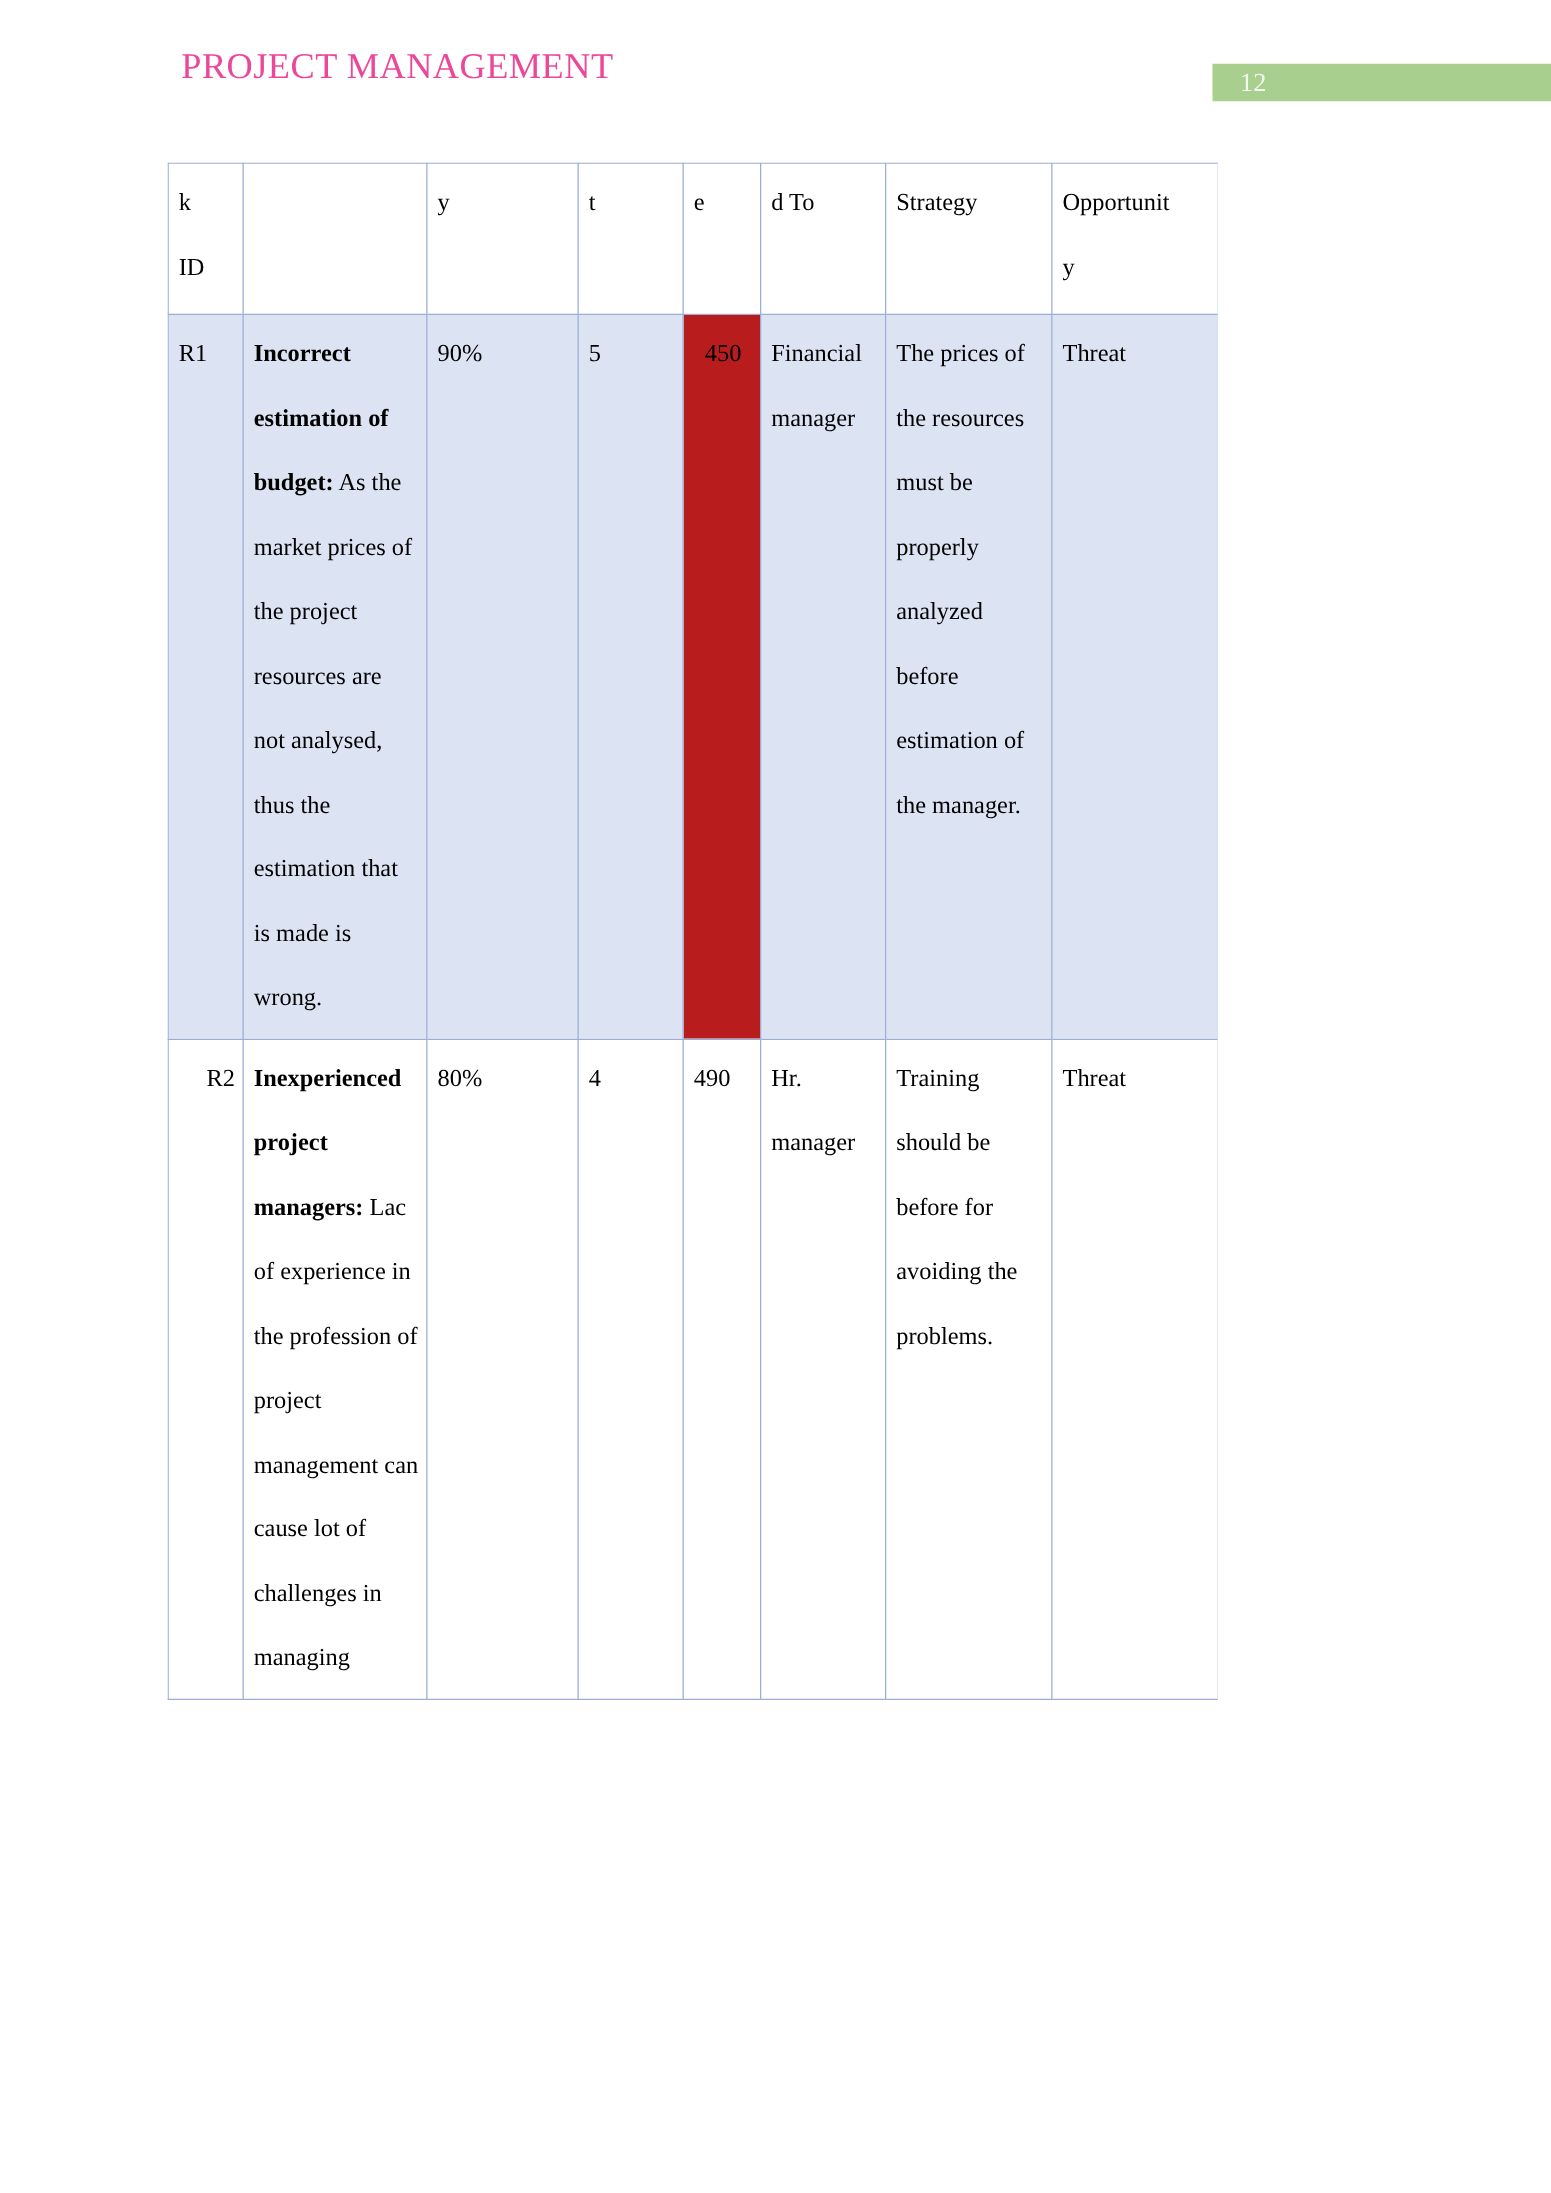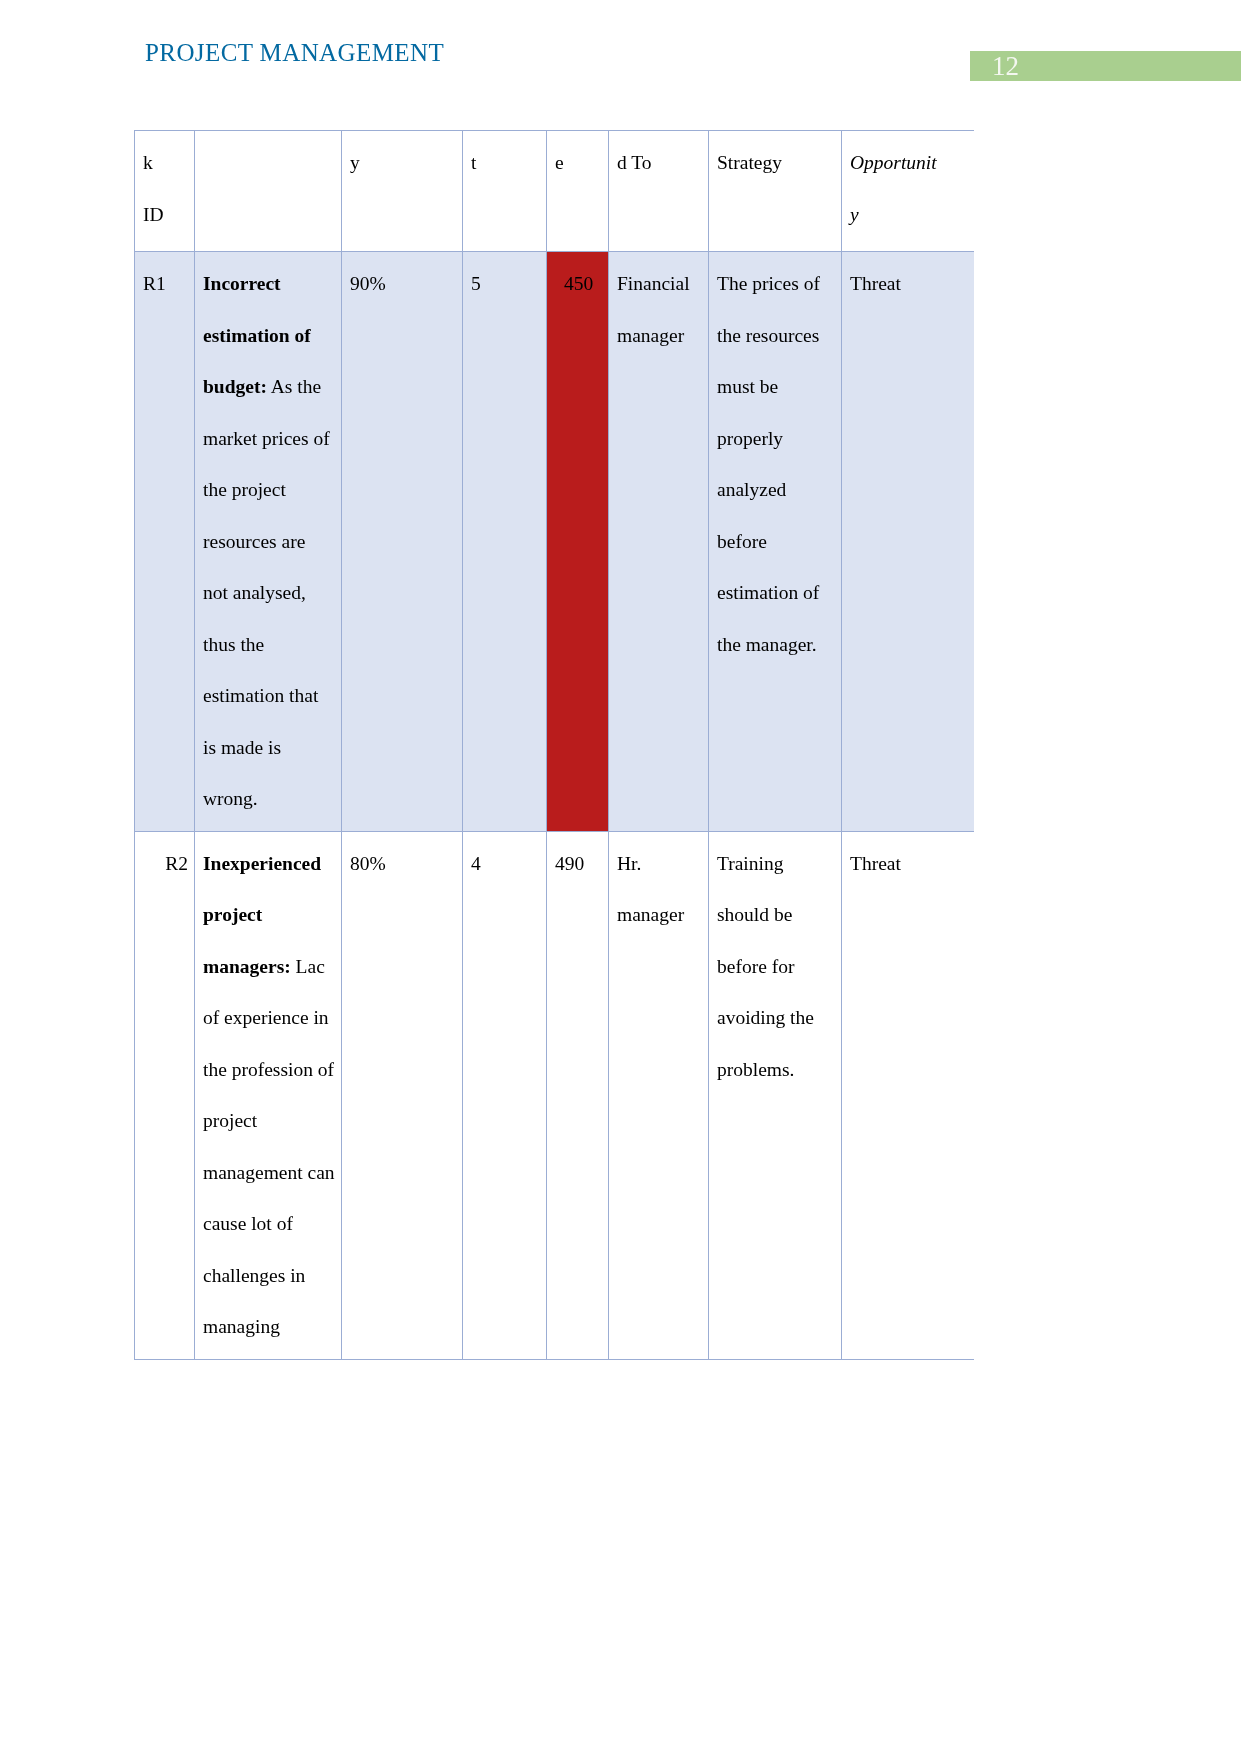--- a/index.html
+++ b/index.html
@@ -21,39 +21,39 @@
     position: absolute;
     top: 36px;
     left: 0;
     width: 1241px;
     height: 50px;
   }
   .doc-title {
     position: absolute;
     left: 145px;
     top: 0;
-    font-size: 25px;
+    font-size: 29px;
     letter-spacing: 0.4px;
     line-height: 34px;
-    color: #0369a1;
+    color: #ec4899;
     white-space: nowrap;
   }
   .page-number-badge {
     position: absolute;
     left: 970px;
     top: 51px;
     width: 271px;
     height: 30px;
     background: #a9cf8f;
   }
   .page-number-badge .page-num {
     position: absolute;
     left: 22px;
     top: 2px;
-    font-size: 27px;
+    font-size: 21px;
     line-height: 27px;
     color: #f4f7f0;
   }
 
   
   .risk-table-wrap {
     position: absolute;
     left: 134px;
     top: 130px;
     width: 840px;
@@ -156,21 +156,21 @@
         </td>
         <td style="border-color: rgb(155, 173, 212);">
           <span class="hdr-line">e</span>
         </td>
         <td style="border-color: rgb(155, 173, 212);">
           <span class="hdr-line">d To</span>
         </td>
         <td style="border-color: rgb(155, 173, 212);">
           <span class="hdr-line">Strategy</span>
         </td>
-        <td style="border-color: rgb(155, 173, 212); font-style: italic;">
+        <td style="border-color: rgb(155, 173, 212);">
           <span class="hdr-line">Opportunit</span>
           <span class="hdr-line">y</span>
         </td>
       </tr>
     </thead>
     <tbody>
 
       <tr class="row-shaded">
         <td class="cell-id" style="border-color: rgb(155, 173, 212); background: rgb(220, 227, 242);">R1</td>
         <td class="cell-desc just" style="border-color: rgb(155, 173, 212); background: rgb(220, 227, 242);">

